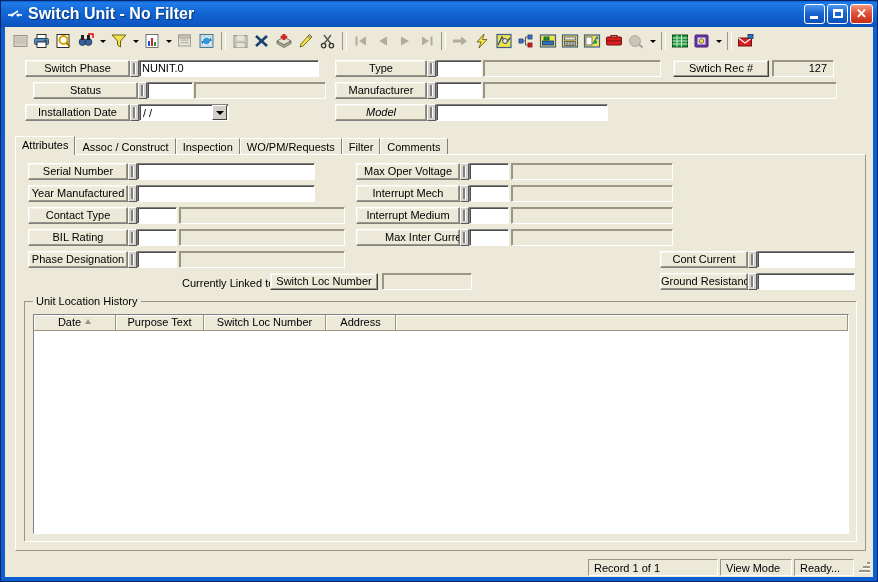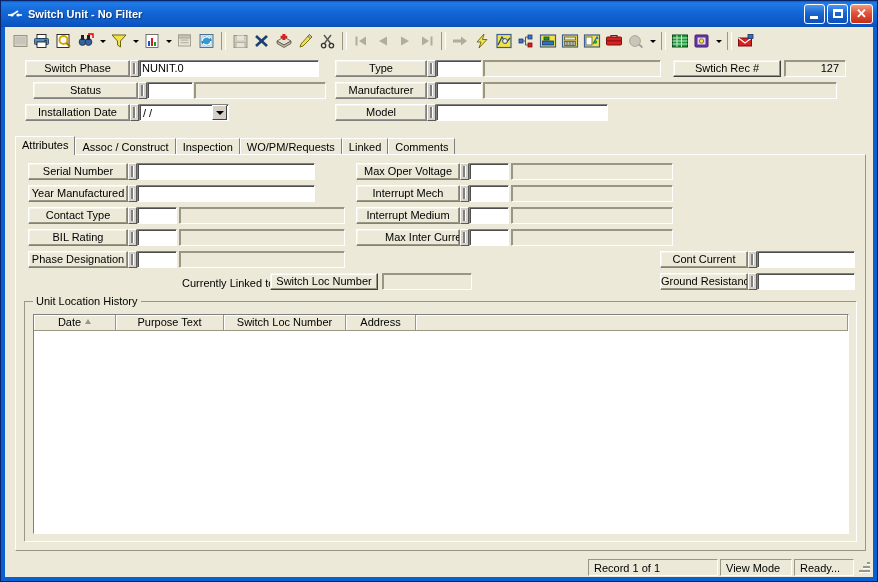--- a/index.html
+++ b/index.html
@@ -44,21 +44,21 @@
     box-sizing: border-box;
   }
   .title-icon {
     width: 16px; height: 16px;
     margin-right: 5px;
     position: relative;
     flex: 0 0 auto;
   }
   .title-text {
     color: #ffffff;
-    font-size: 11px;
+    font-size: 16px;
     font-weight: bold;
     text-shadow: 1px 1px 1px rgba(0,0,0,0.45);
     white-space: nowrap;
     flex: 1 1 auto;
     overflow: hidden;
   }
   .caption-buttons { display: flex; gap: 2px; margin-right: 2px; flex: 0 0 auto; }
   .cap-btn {
     width: 21px; height: 20px;
     border: 1px solid #ffffff;
@@ -690,37 +690,37 @@
       <span class="inp ro" style="width:178px; margin-left:1px;"></span>
     </div>
 
     <div class="row" style="left:330px; top:28px;">
       <span class="fld-label" style="width:92px;">Manufacturer</span>
       <span class="grip"></span>
       <span class="inp" style="width:46px;"></span>
       <span class="inp ro" style="width:354px; margin-left:1px;"></span>
     </div>
 
-    <div class="row" style="left:330px; top:50px;">
+    <div class="row" style="left:330px; top:50px;font-style:italic;">
       <span class="fld-label" style="width:92px;">Model</span>
       <span class="grip"></span>
       <span class="inp" style="width:172px;"></span>
     </div>
 
     <div class="row" style="left:668px; top:6px;">
-      <span class="btn3d raised" style="width:108px;">Swtich Rec #</span>
+      <span class="btn3d raised" style="width:96px;">Swtich Rec #</span>
       <span class="inp ro num" style="width:62px; margin-left:3px;">127</span>
     </div>
 
     <div class="tabstrip">
       <span class="tab active">Attributes</span>
       <span class="tab">Assoc / Construct</span>
       <span class="tab">Inspection</span>
       <span class="tab">WO/PM/Requests</span>
-      <span class="tab">Linked</span>
+      <span class="tab">Filter</span>
       <span class="tab">Comments</span>
     </div>
 
     <div class="tabpage">
 
       <div class="row" style="left:12px; top:8px;">
         <span class="fld-label" style="width:100px;">Serial Number</span>
         <span class="grip"></span>
         <span class="inp" style="width:178px;"></span>
       </div>
@@ -800,21 +800,21 @@
 
       <div class="groupbox" style="left:8px; top:146px; right:8px; bottom:8px;">
         <span class="gb-inner"></span>
         <span class="gb-title">Unit Location History</span>
 
         <div class="grid" style="left:8px; top:12px; right:7px; bottom:7px;">
           <div class="grid-head">
             <span class="gh-cell" style="width:82px;">
               <span>Date</span><span class="sort-asc"></span>
             </span>
-            <span class="gh-cell" style="width:108px;">Purpose Text</span>
+            <span class="gh-cell" style="width:88px;">Purpose Text</span>
             <span class="gh-cell" style="width:122px;">Switch Loc Number</span>
             <span class="gh-cell" style="width:70px;">Address</span>
             <span class="gh-cell" style="flex:1 1 auto;"></span>
           </div>
           <div class="grid-body"></div>
         </div>
       </div>
 
     </div>
   </div>

